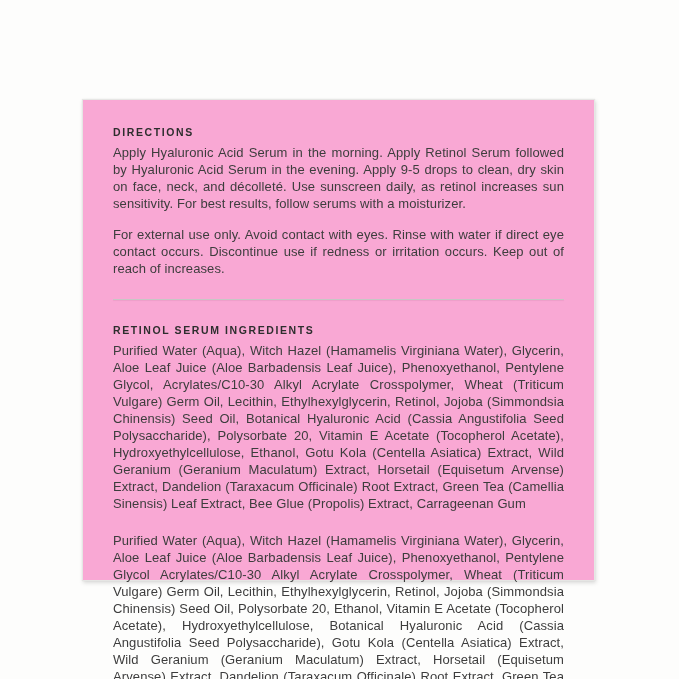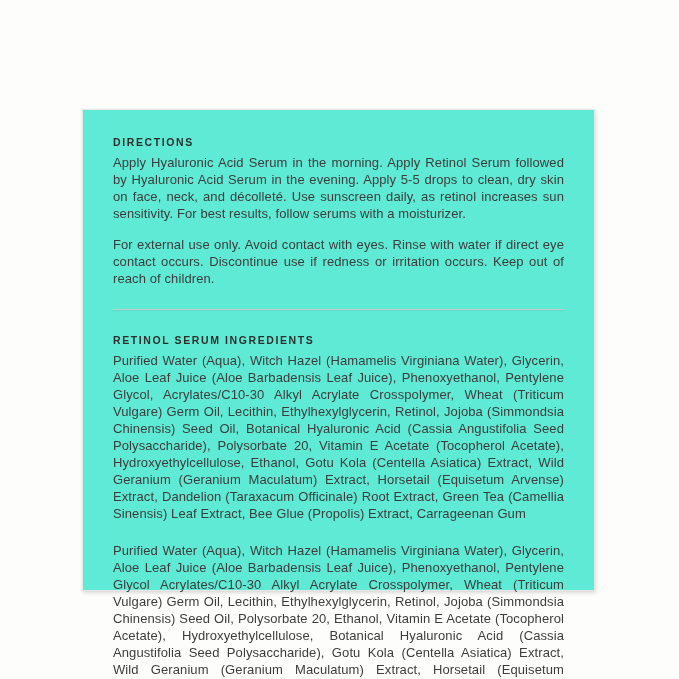--- a/index.html
+++ b/index.html
@@ -12,25 +12,25 @@
     overflow: hidden;
   }
   .stage {
     position: relative;
     width: 679px;
     height: 679px;
   }
   .card {
     position: absolute;
     left: 82px;
-    top: 109px;
+    top: 99px;
     width: 513px;
     height: 482px;
     box-sizing: border-box;
-    background: #5eead4;
+    background: #f9a8d4;
     border: 1px solid #e6e6e4;
     box-shadow: 1px 2px 4px rgba(0,0,0,0.14), 0 0 1px rgba(0,0,0,0.08);
     padding: 26px 30px 24px 30px;
   }
   .section-heading {
     margin: 0;
     font-size: 10.5px;
     font-weight: bold;
     letter-spacing: 1.6px;
     color: #2e2e2e;
@@ -64,22 +64,22 @@
   }
 </style>
 </head>
 <body>
 
 <div class="stage">
   <div class="card">
 
     <section class="section section-directions">
       <h2 class="section-heading">DIRECTIONS</h2>
-      <p class="body-text">Apply Hyaluronic Acid Serum in the morning. Apply Retinol Serum followed by Hyaluronic Acid Serum in the evening. Apply 5-5 drops to clean, dry skin on face, neck, and décolleté. Use sunscreen daily, as retinol increases sun sensitivity. For best results, follow serums with a moisturizer.</p>
-      <p class="body-text">For external use only. Avoid contact with eyes. Rinse with water if direct eye contact occurs. Discontinue use if redness or irritation occurs. Keep out of reach of children.</p>
+      <p class="body-text">Apply Hyaluronic Acid Serum in the morning. Apply Retinol Serum followed by Hyaluronic Acid Serum in the evening. Apply 9-5 drops to clean, dry skin on face, neck, and décolleté. Use sunscreen daily, as retinol increases sun sensitivity. For best results, follow serums with a moisturizer.</p>
+      <p class="body-text">For external use only. Avoid contact with eyes. Rinse with water if direct eye contact occurs. Discontinue use if redness or irritation occurs. Keep out of reach of increases.</p>
     </section>
 
     <hr class="divider">
 
     <section class="section section-retinol">
       <h2 class="section-heading">RETINOL SERUM INGREDIENTS</h2>
       <p class="body-text">Purified Water (Aqua), Witch Hazel (Hamamelis Virginiana Water), Glycerin, Aloe Leaf Juice (Aloe Barbadensis Leaf Juice), Phenoxyethanol, Pentylene Glycol, Acrylates/C10-30 Alkyl Acrylate Crosspolymer, Wheat (Triticum Vulgare) Germ Oil, Lecithin, Ethylhexylglycerin, Retinol, Jojoba (Simmondsia Chinensis) Seed Oil, Botanical Hyaluronic Acid (Cassia Angustifolia Seed Polysaccharide), Polysorbate 20, Vitamin E Acetate (Tocopherol Acetate), Hydroxyethylcellulose, Ethanol, Gotu Kola (Centella Asiatica) Extract, Wild Geranium (Geranium Maculatum) Extract, Horsetail (Equisetum Arvense) Extract, Dandelion (Taraxacum Officinale) Root Extract, Green Tea (Camellia Sinensis) Leaf Extract, Bee Glue (Propolis) Extract, Carrageenan Gum</p>
     </section>
 
     <section class="section section-hyaluronic">

